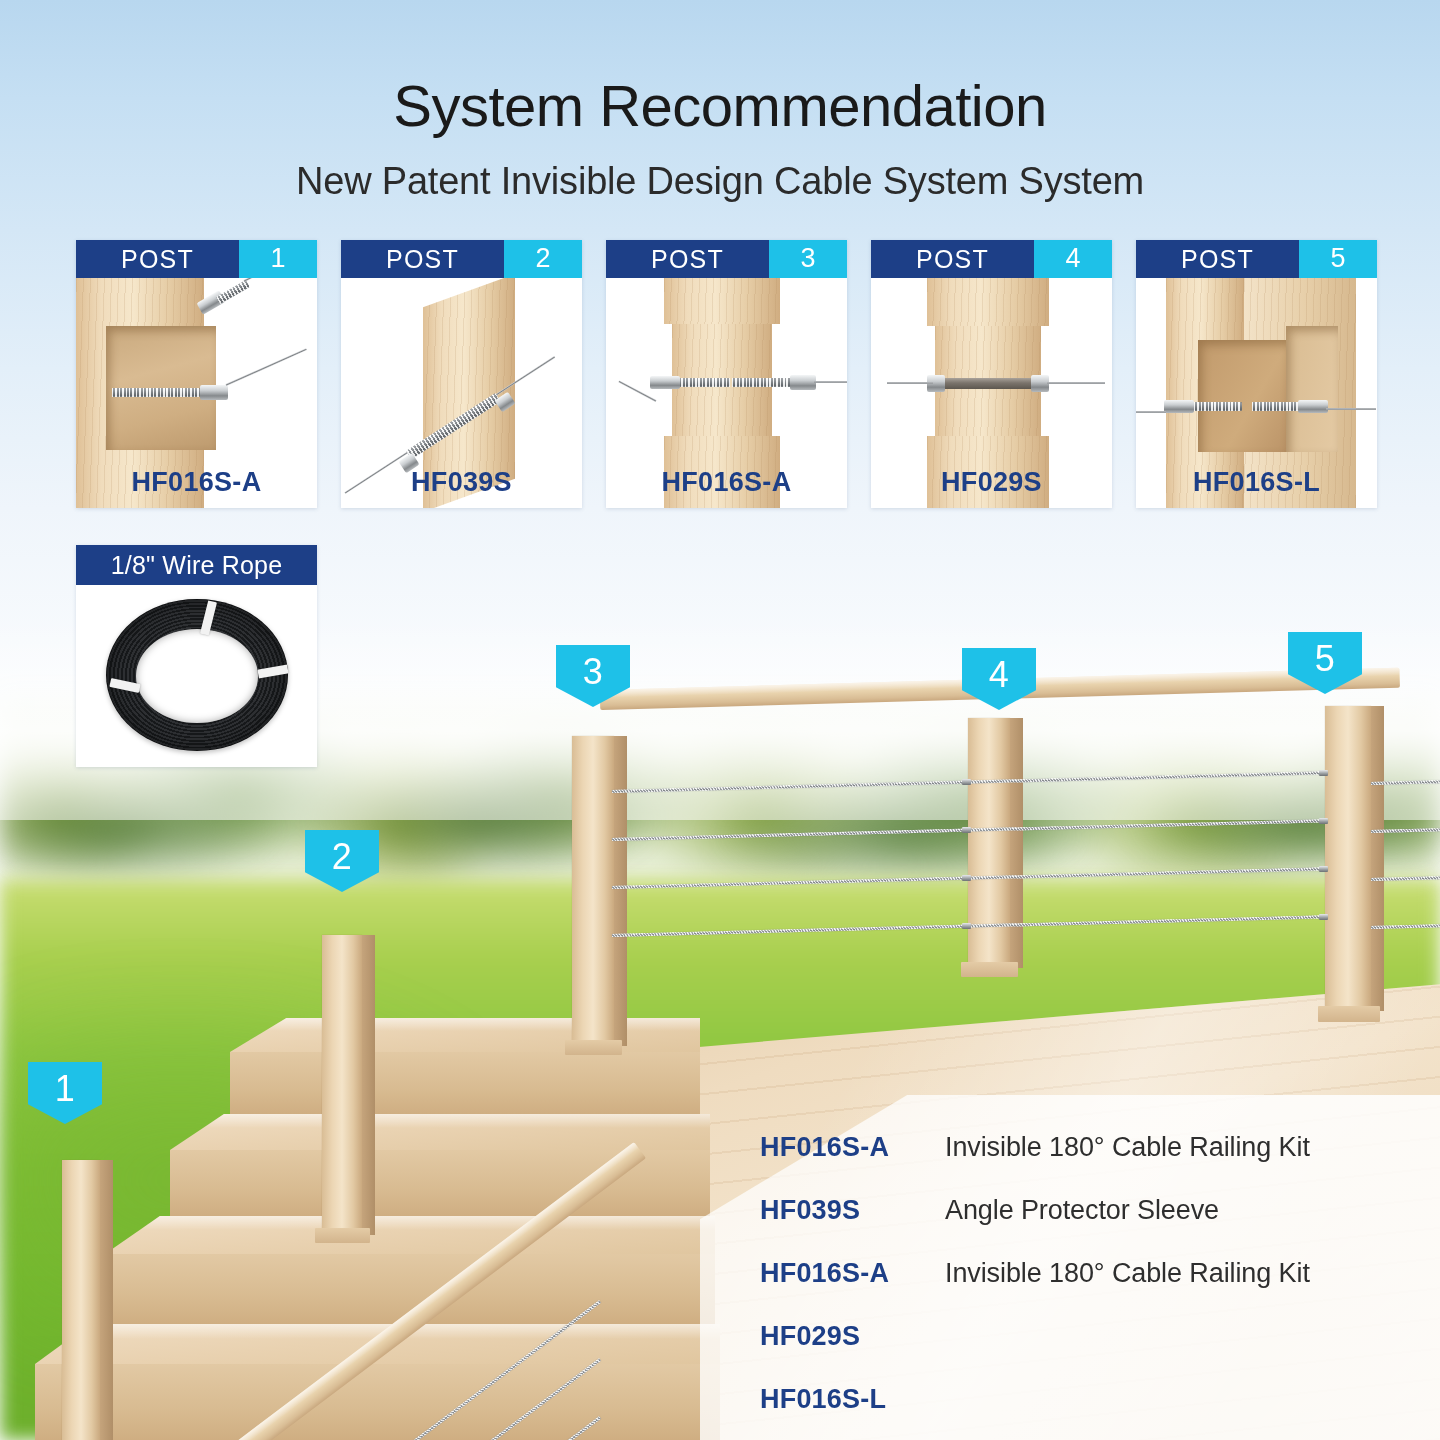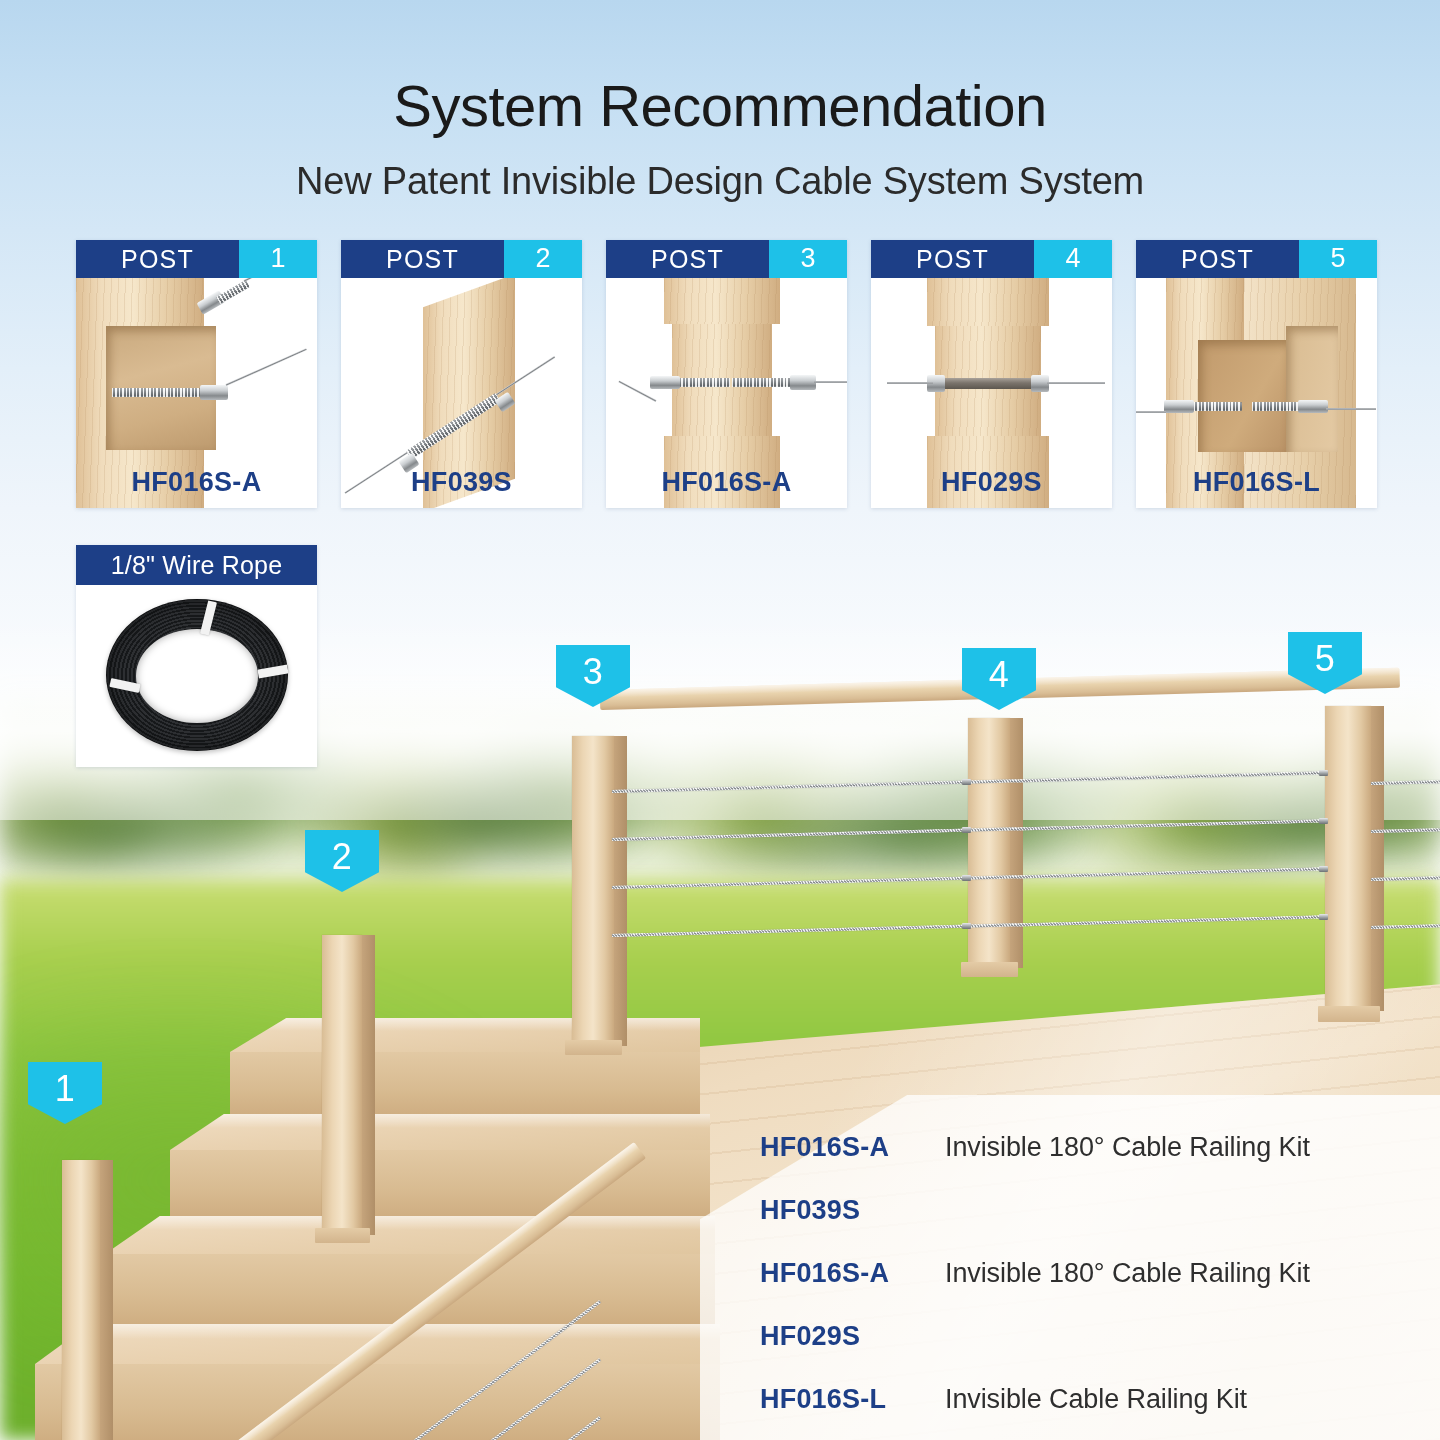--- a/index.html
+++ b/index.html
@@ -562,25 +562,25 @@
 </div>
 
 <div class="legend-bg"></div>
 <div class="legend">
   <div class="legend-row">
     <div class="legend-sku">HF016S-A</div>
     <div class="legend-desc">Invisible 180° Cable Railing Kit</div>
   </div>
   <div class="legend-row">
     <div class="legend-sku">HF039S</div>
+    <div class="legend-desc">Angle Protector Sleeve</div>
   </div>
   <div class="legend-row">
     <div class="legend-sku">HF016S-A</div>
     <div class="legend-desc">Invisible 180° Cable Railing Kit</div>
   </div>
   <div class="legend-row">
     <div class="legend-sku">HF029S</div>
   </div>
   <div class="legend-row">
     <div class="legend-sku">HF016S-L</div>
-    <div class="legend-desc">Invisible Cable Railing Kit</div>
   </div>
 </div>
 
 </body></html>

